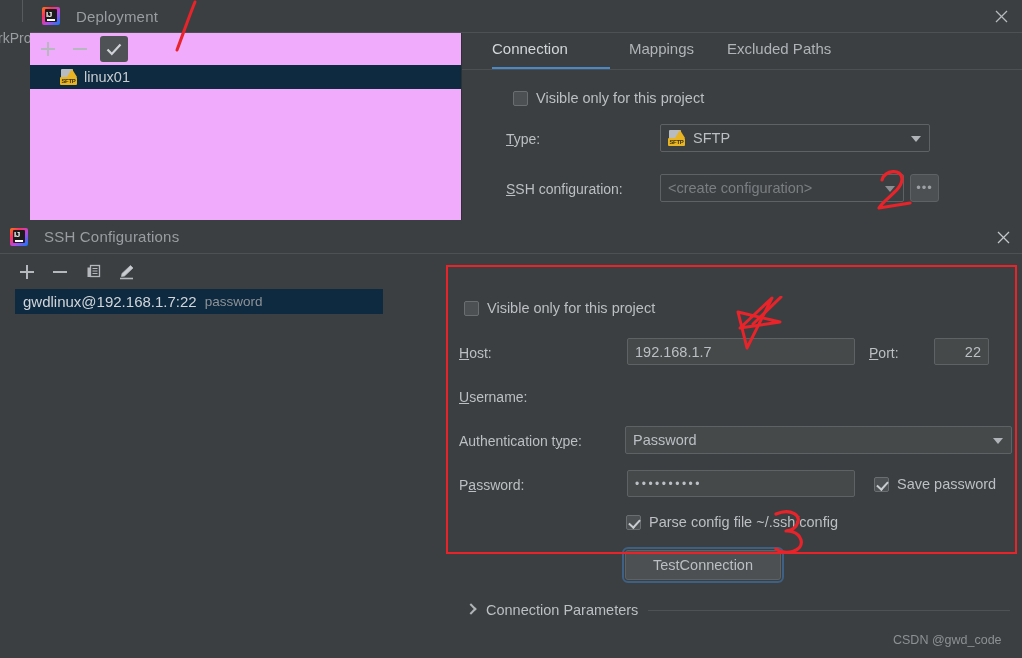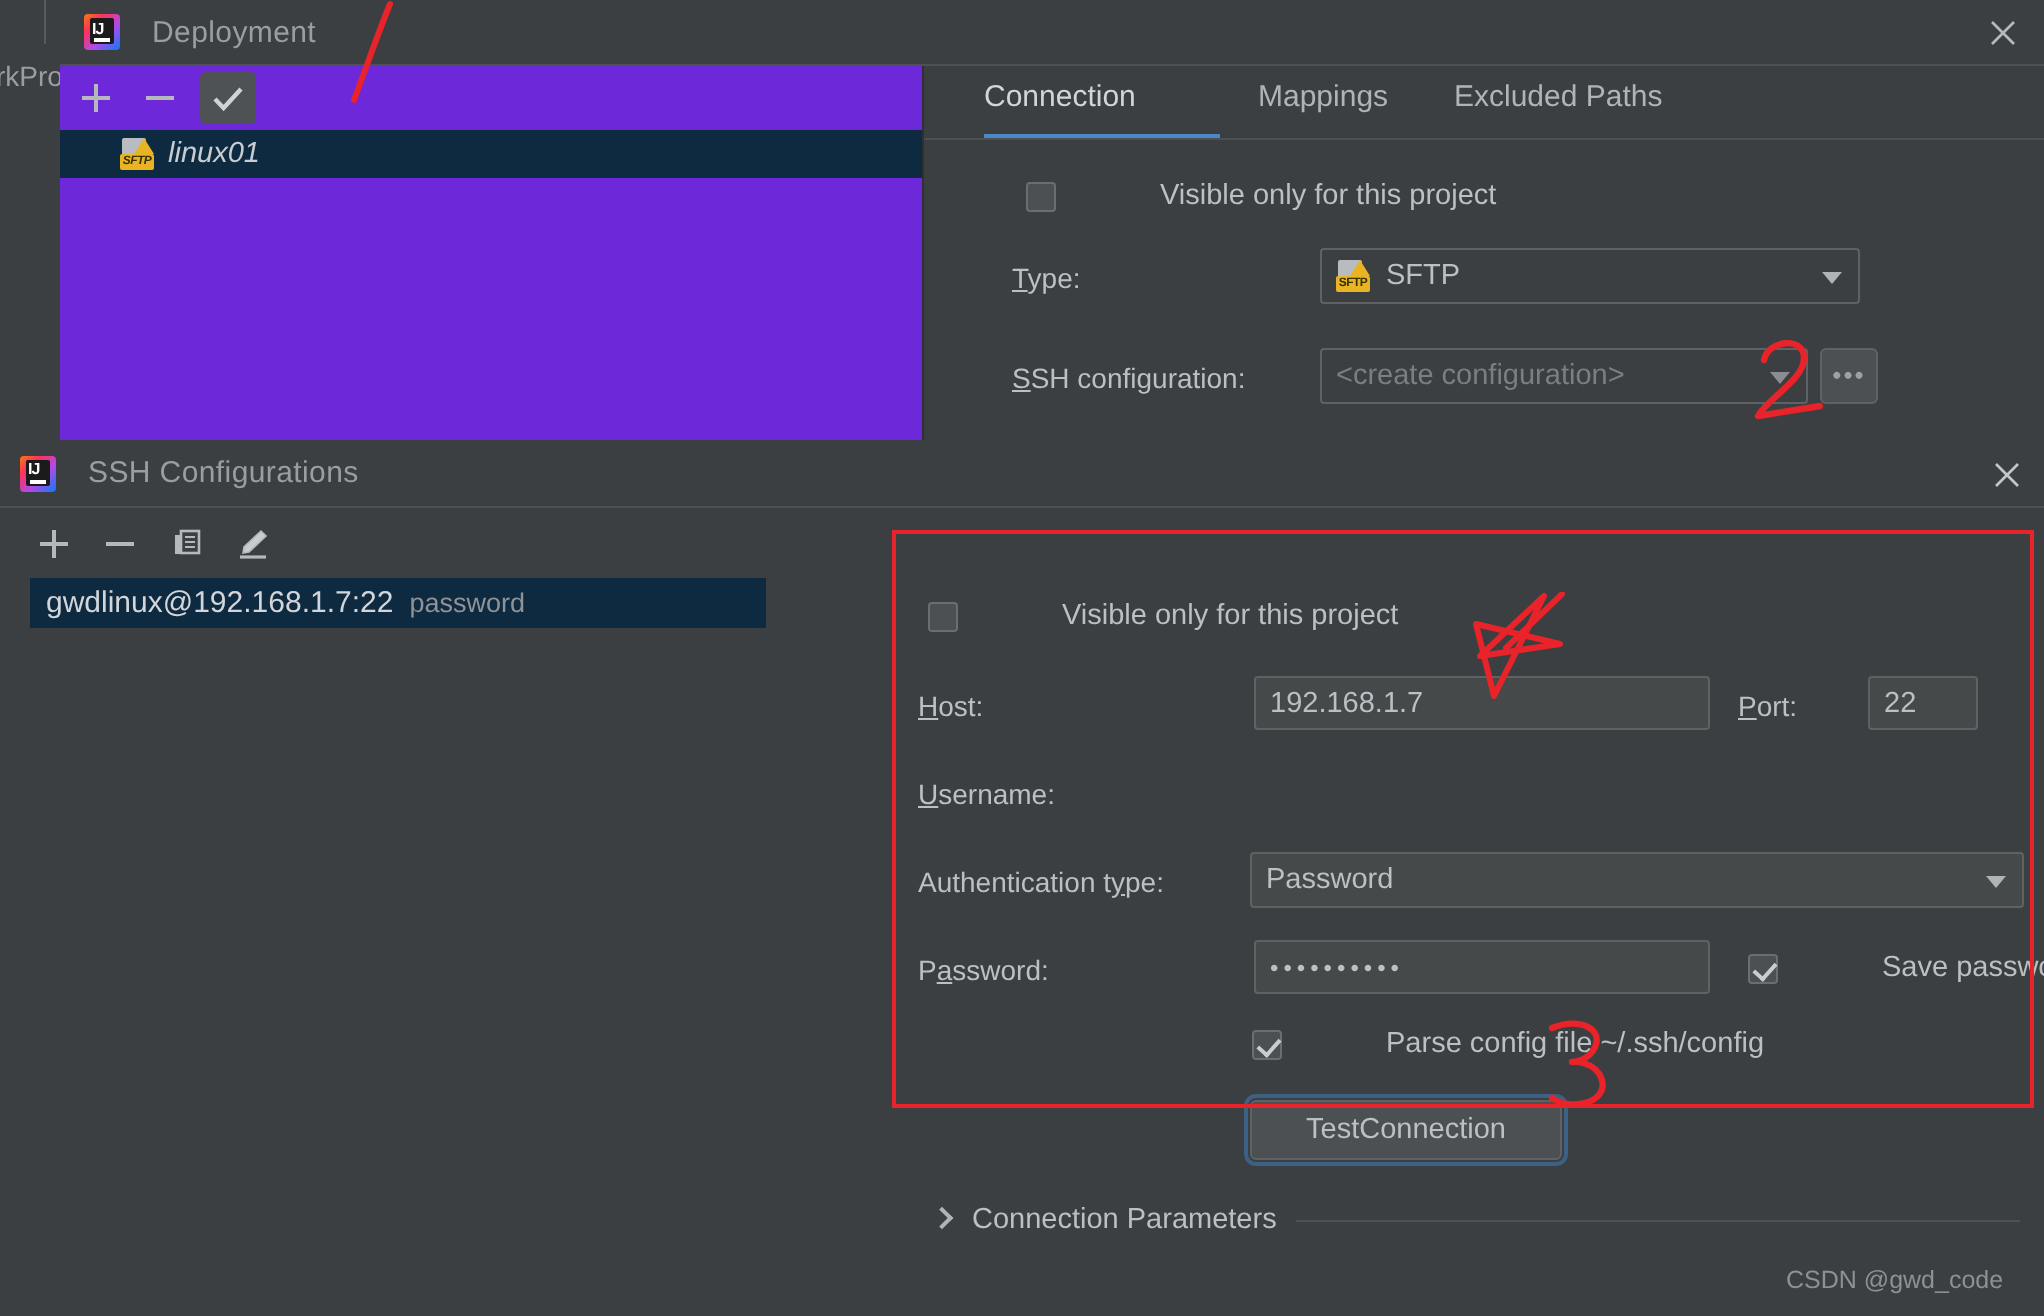--- a/index.html
+++ b/index.html
@@ -79,21 +79,21 @@
   }
   .combo .arrow {
     position: absolute; right: 8px; top: 50%; margin-top: -2px;
     width: 0; height: 0; border-left: 5px solid transparent; border-right: 5px solid transparent;
     border-top: 6px solid #b0b3b7;
   }
   .combo.disabled { color: #7b7e82; }
   .combo.disabled .arrow { border-top-color: #8a8d91; }
 
   
-  .cb { display: flex; align-items: center; cursor: pointer; gap: 44px; }
+  .cb { display: flex; align-items: center; cursor: pointer; }
   .cbbox {
     width: 15px; height: 15px; border: 1px solid #6a6e70; border-radius: 2px;
     background: #4c5052; position: relative; flex: none;
   }
   .cbbox.checked::after {
     content: ""; position: absolute; left: 4px; top: 1px; width: 5px; height: 9px;
     border: solid #c9ccd0; border-width: 0 2px 2px 0; transform: rotate(42deg);
   }
   .cb .cblabel { margin-left: 8px; color: #bcbfc3; font-size: 14.5px; white-space: nowrap; }
 
@@ -160,21 +160,21 @@
       <span class="title-text" style="margin-left:16px;">Deployment</span>
     </div>
     <div class="closebtn" style="right:8px;top:3px;width:26px;height:26px;">
       <svg width="13" height="13" viewBox="0 0 13 13">
         <line x1="1" y1="1" x2="12" y2="12" stroke="#b6b9bd" stroke-width="1.3"></line>
         <line x1="12" y1="1" x2="1" y2="12" stroke="#b6b9bd" stroke-width="1.3"></line>
       </svg>
     </div>
     <div class="hairline" style="top:32px;left:0;right:0;background:#4e5153;"></div>
 
-    <div style="position:absolute;left:0;top:33px;width:431px;height:189px;background:#6d28d9;font-style:italic;">
+    <div style="position:absolute;left:0;top:33px;width:431px;height:189px;background:#f0abfc;">
       <div class="tb" style="height:32px;padding-left:6px;">
         <div class="tbicon">
           <span class="plus"></span>
         </div>
         <div class="tbicon" style="margin-left:8px;">
           <span class="minus"></span>
         </div>
         <div class="tbicon" style="margin-left:8px;background:#4e5254;width:28px;height:26px;">
           <svg width="16" height="13" viewBox="0 0 16 13">
             <path d="M1.5 6.5 L5.8 11 L14.5 1.5" fill="none" stroke="#cfd2d6" stroke-width="2.2"></path>
@@ -297,21 +297,21 @@
 
       <div class="lbl" style="position:absolute;left:14px;top:91px;">
         <span class="mn">H</span><span>ost:</span>
       </div>
       <div class="field" style="position:absolute;left:182px;top:84px;width:228px;">
         <span>192.168.1.7</span>
       </div>
       <div class="lbl" style="position:absolute;left:424px;top:91px;">
         <span class="mn">P</span><span>ort:</span>
       </div>
-      <div class="field" style="position:absolute;left:489px;top:84px;width:55px;">
+      <div class="field" style="position:absolute;left:489px;top:84px;width:55px;justify-content:flex-end;">
         <span>22</span>
       </div>
 
       <div class="lbl" style="position:absolute;left:14px;top:135px;">
         <span class="mn">U</span><span>sername:</span>
       </div>
 
       <div class="lbl" style="position:absolute;left:14px;top:179px;">
         <span>Authentication t</span><span class="mn">y</span><span>pe:</span>
       </div>

